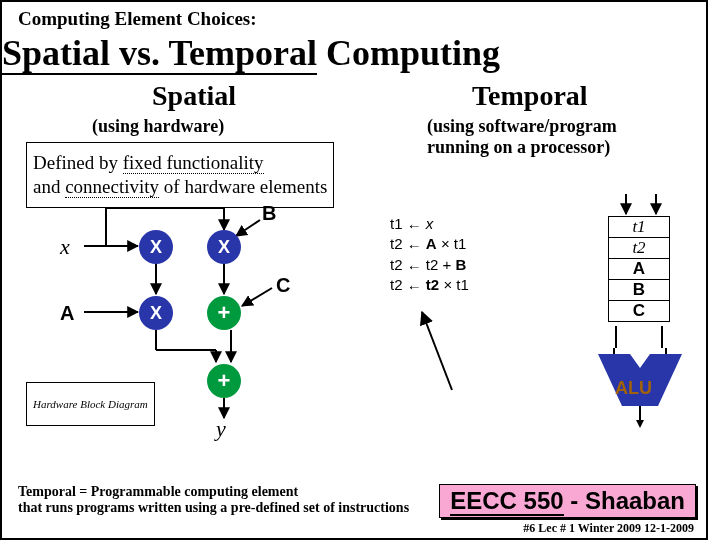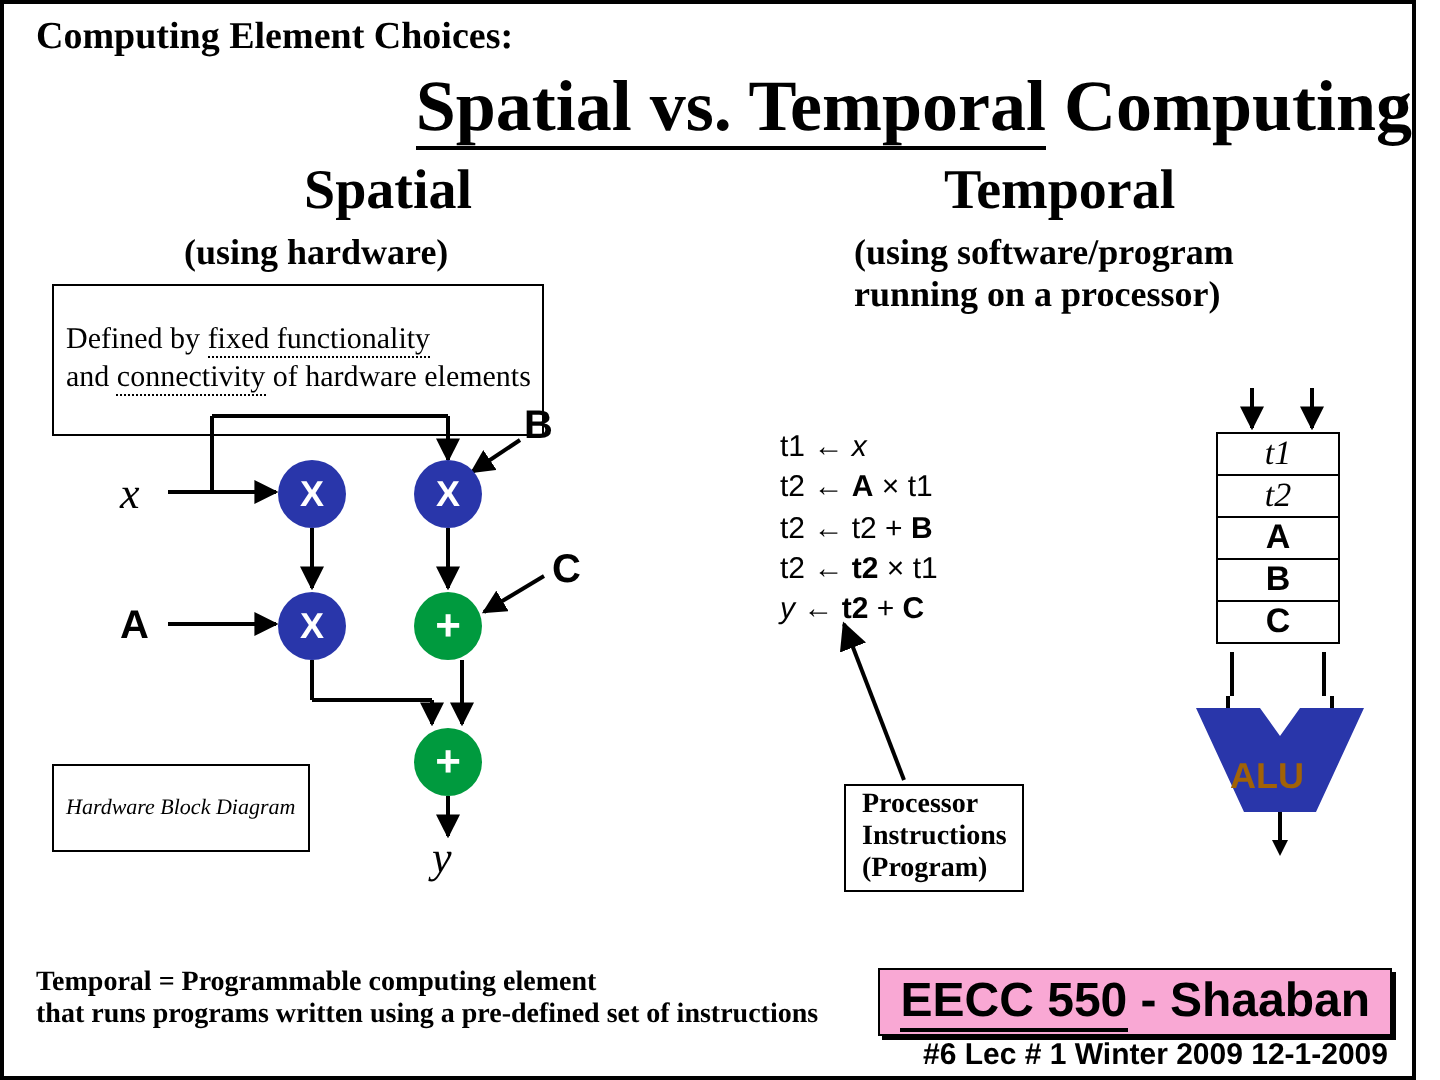--- a/index.html
+++ b/index.html
@@ -1,46 +1,46 @@
 <!DOCTYPE html>
 <html><head>
 <meta charset="utf-8">
 <style>
   body{margin:0;background:#fff;font-family:"Times New Roman",Times,serif}
   .page{box-sizing:border-box;width:708px;height:540px;border:2px solid #000;position:relative;background:#fff}
   .hdr1{position:absolute;left:16px;top:6px;font-size:19px;font-weight:bold}
-  .title{position:absolute;left:0;right:0;top:30px;text-align:right;font-size:36px;font-weight:bold}
+  .title{position:absolute;left:0;right:0;top:30px;text-align:left;font-size:36px;font-weight:bold}
   .ulw{border-bottom:2px solid #000}
   .col-h{position:absolute;top:78px;font-size:28px;font-weight:bold}
   .col-h.l{left:150px}
   .col-h.r{left:470px}
   .sub{position:absolute;font-weight:bold;font-size:18px;}
   .sub.l{left:90px;top:114px}
   .sub.r{left:425px;top:114px;width:250px}
-  .defbox{position:absolute;left:24px;top:140px;border:1px solid #000;padding:18px 6px;font-size:15px;line-height:1.25}
+  .defbox{position:absolute;left:24px;top:140px;border:1px solid #000;padding:8px 6px;font-size:19px;line-height:1.25}
   .dotu{border-bottom:1px dotted #000}
   .diag{position:absolute;left:24px;top:192px;width:330px;height:250px}
   .lbl{position:absolute;font-size:22px;font-style:italic;font-family:'Times New Roman'}
   .lblA{font-style:normal;font-family:Arial,sans-serif;font-weight:bold;font-size:20px}
   .mult{position:absolute;width:34px;height:34px;border-radius:50%;background:#2936aa;color:#fff;text-align:center;line-height:34px;font-weight:bold;font-size:18px;font-family:Arial}
   .add{position:absolute;width:34px;height:34px;border-radius:50%;background:#009a3e;color:#fff;text-align:center;line-height:34px;font-weight:bold;font-size:22px;font-family:Arial}
   .hwlab{position:absolute;left:0;top:188px;border:1px solid #000;font-size:11px;font-style:italic;padding:15px 6px;background:#fff}
   svg.arrows{position:absolute;left:0;top:0}
   .instr{position:absolute;left:388px;top:212px;font-family:Arial,sans-serif;font-size:15px;line-height:1.35}
   .instr .row span{display:inline-block}
   .arrL{font-family:Arial;font-size:15px}
   .regbox{position:absolute;left:606px;top:214px;border:1px solid #000;width:60px}
   .regbox div{border-bottom:1px solid #000;text-align:center;font-family:'Times New Roman';font-style:italic;font-size:17px;padding:0 0}
   .regbox div.ns{font-style:normal;font-family:Arial;font-weight:bold}
   .regbox div:last-child{border-bottom:none}
   .alu{position:absolute;left:590px;top:346px}
   .pibox{position:absolute;left:420px;top:390px;border:1px solid #000;font-size:14px;font-weight:bold;padding:2px 8px;line-height:1.15}
   .procnote{position:absolute;left:16px;bottom:22px;font-size:14px;font-weight:bold;line-height:1.15}
   .course{position:absolute;right:10px;bottom:20px;font-family:Arial,sans-serif;font-weight:bold;font-size:24px;border:1px solid #000;box-shadow:2px 2px 0 #000;padding:2px 10px;background:#f9a8d4}
-  .foot{position:absolute;right:12px;bottom:2px;font-size:15px;font-weight:bold;font-family:Liberation Sans, sans-serif}
+  .foot{position:absolute;right:12px;bottom:2px;font-size:12px;font-weight:bold;font-family:Liberation Serif, serif}
 </style>
 </head>
 <body>
 
 <div class="page">
 
   <div class="hdr1">Computing Element Choices:</div>
 
   <div class="title">
     <span class="ulw">Spatial vs. Temporal</span><span> Computing</span>
@@ -101,21 +101,20 @@
     <div class="add" style="left:181px;top:170px">+</div>
 
     <div class="hwlab">Hardware Block Diagram</div>
   </div>
 
   <div class="instr">
     <div class="row"><span>t1</span> <span class="arrL">←</span> <i>x</i></div>
     <div class="row"><span>t2</span> <span class="arrL">←</span> <b>A</b> <span>×</span> <span>t1</span></div>
     <div class="row"><span>t2</span> <span class="arrL">←</span> <span>t2</span> <span>+</span> <b>B</b></div>
     <div class="row"><span>t2</span> <span class="arrL">←</span> <b>t2</b> <span>×</span> <span>t1</span></div>
-    <div class="row"><i>y</i> <span class="arrL">←</span> <b>t2</b> <span>+</span> <b>C</b></div>
   </div>
 
   <svg style="position:absolute;left:410px;top:300px" width="70" height="100">
     <defs>
         <marker id="ah2" viewBox="0 0 10 10" refX="9" refY="5" markerWidth="7" markerHeight="7" orient="auto">
           <path d="M0,0 L10,5 L0,10 z" fill="#000"></path>
         </marker>
       </defs>
     <line x1="40" y1="88" x2="10" y2="10" stroke="#000" stroke-width="2" marker-end="url(#ah2)"></line>
   </svg>
@@ -145,25 +144,20 @@
     <line x1="48" y1="58" x2="48" y2="72" stroke="#000" stroke-width="2"></line>
     <polygon points="44,72 52,72 48,80" fill="#000"></polygon>
   </svg>
   <div style="position:absolute;left:613px;top:376px;color:#a16207;font-family:Arial;font-weight:bold;font-size:18px">ALU</div>
 
   <svg style="position:absolute;left:600px;top:324px" width="80" height="26">
     <line x1="14" y1="0" x2="14" y2="22" stroke="#000" stroke-width="2"></line>
     <line x1="60" y1="0" x2="60" y2="22" stroke="#000" stroke-width="2"></line>
   </svg>
 
-  <div class="pibox">
-    <div>Processor</div>
-    <div>Instructions</div>
-    <div>(Program)</div>
-  </div>
 
   <div class="procnote">
     <div>Temporal =  Programmable computing element</div>
     <div>that runs programs written using a pre-defined set of instructions</div>
   </div>
 
   <div class="course">
     <span class="ulw">EECC 550</span><span> - Shaaban</span>
   </div>
 

